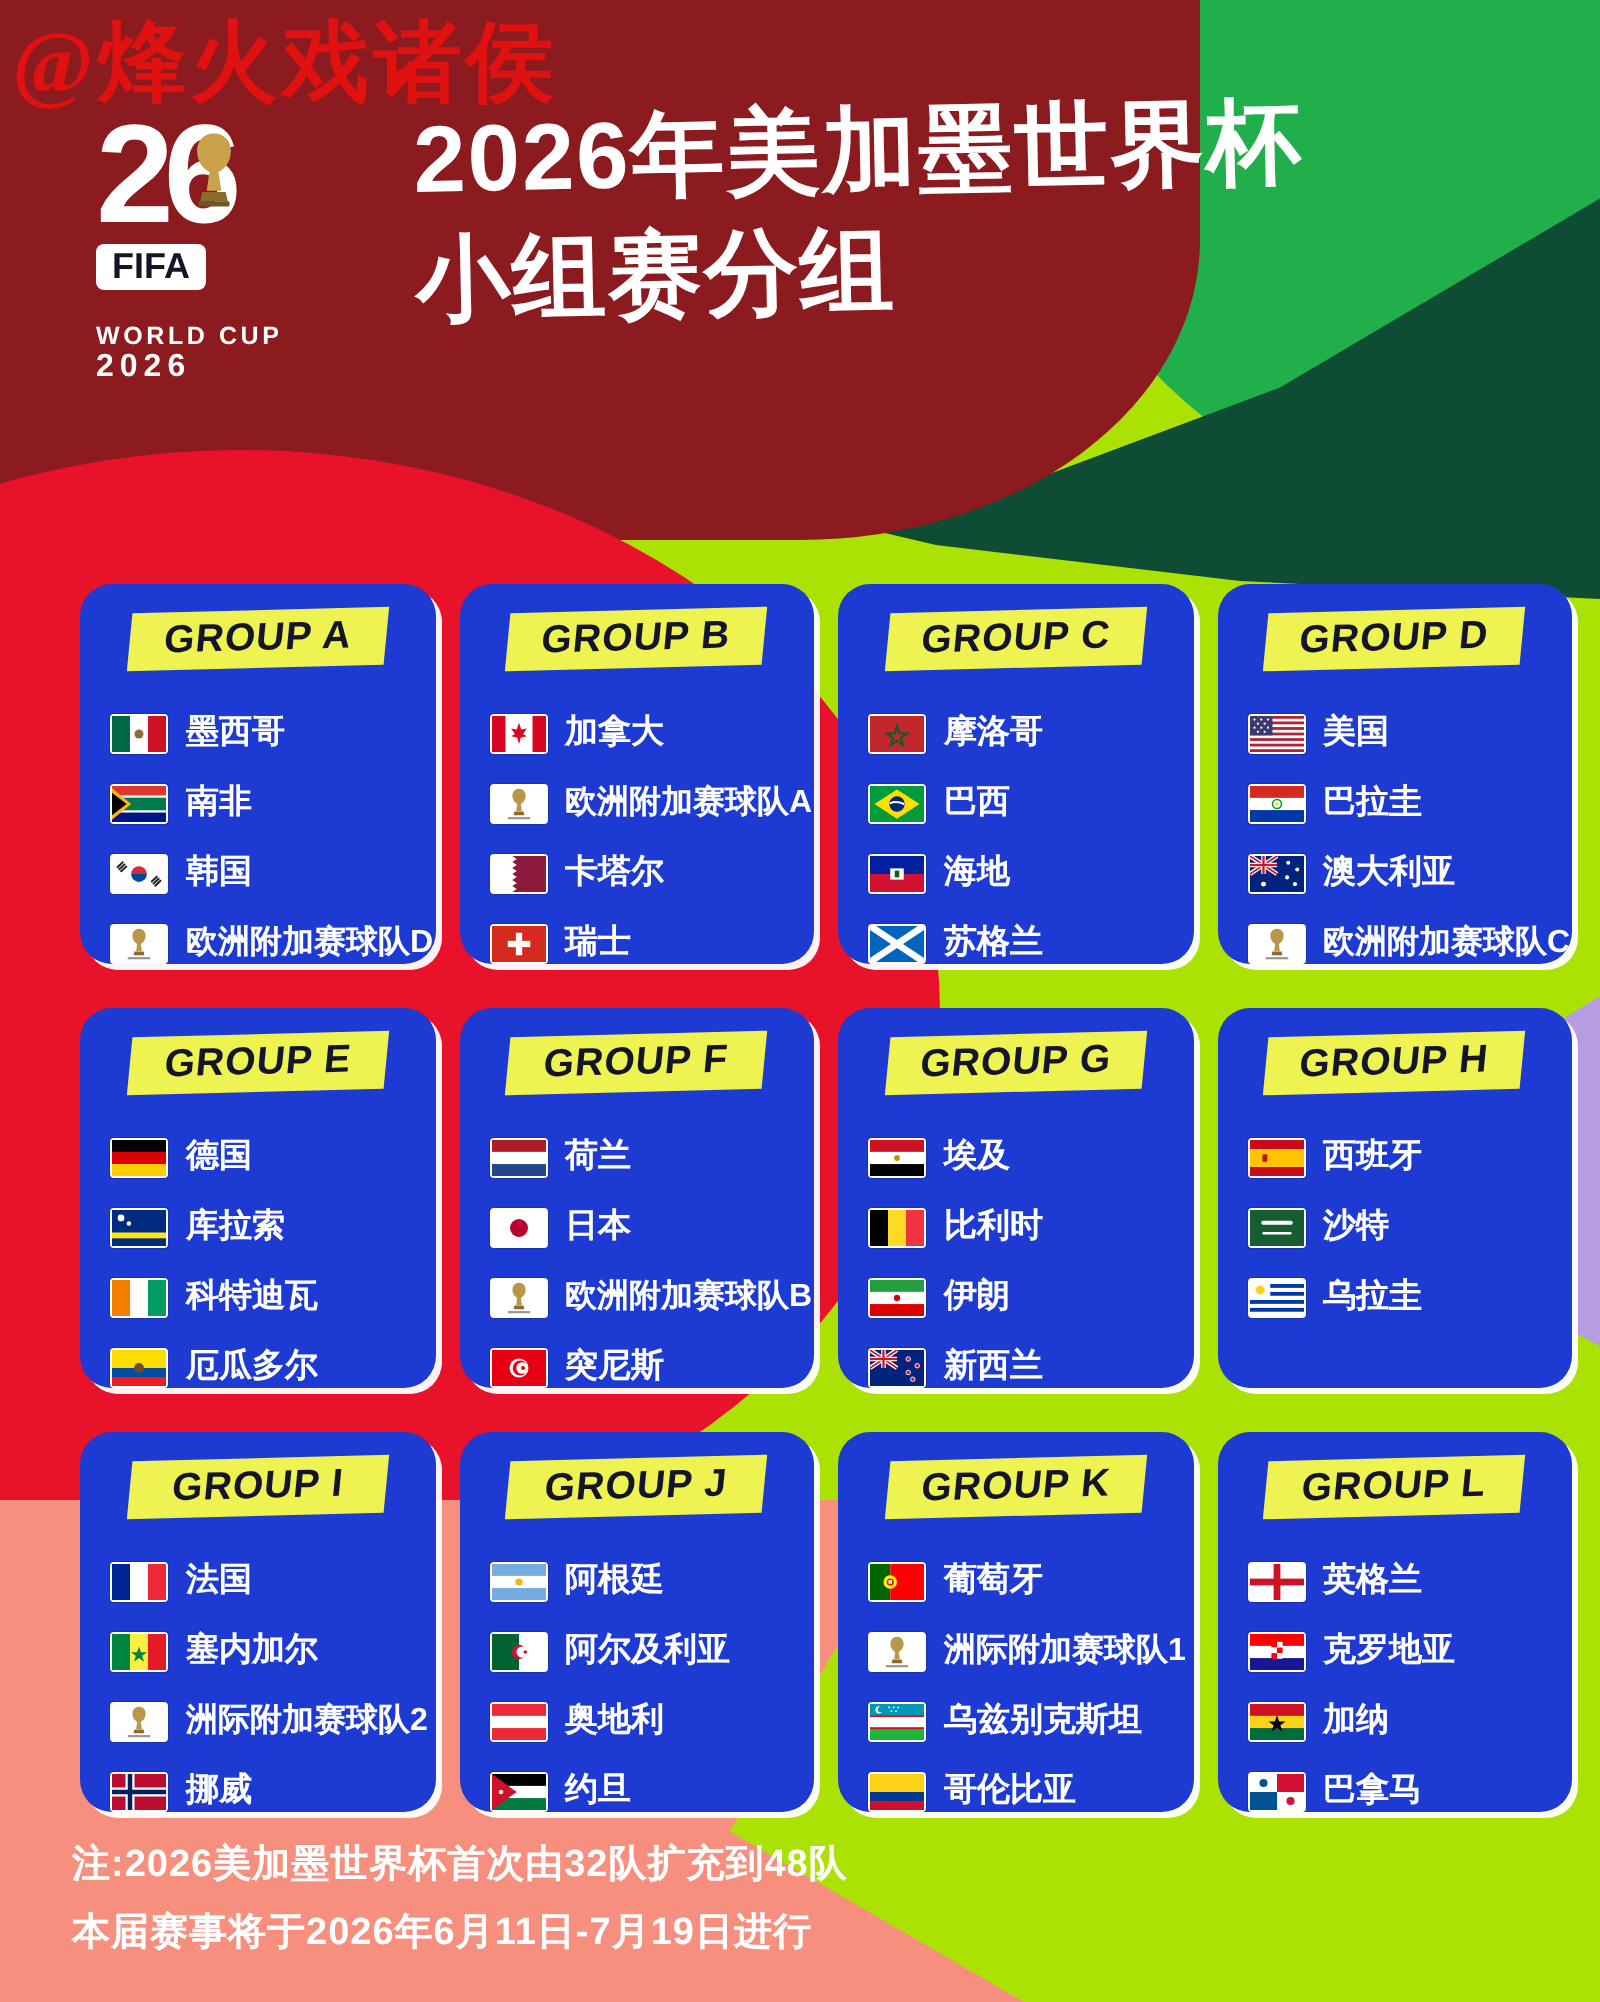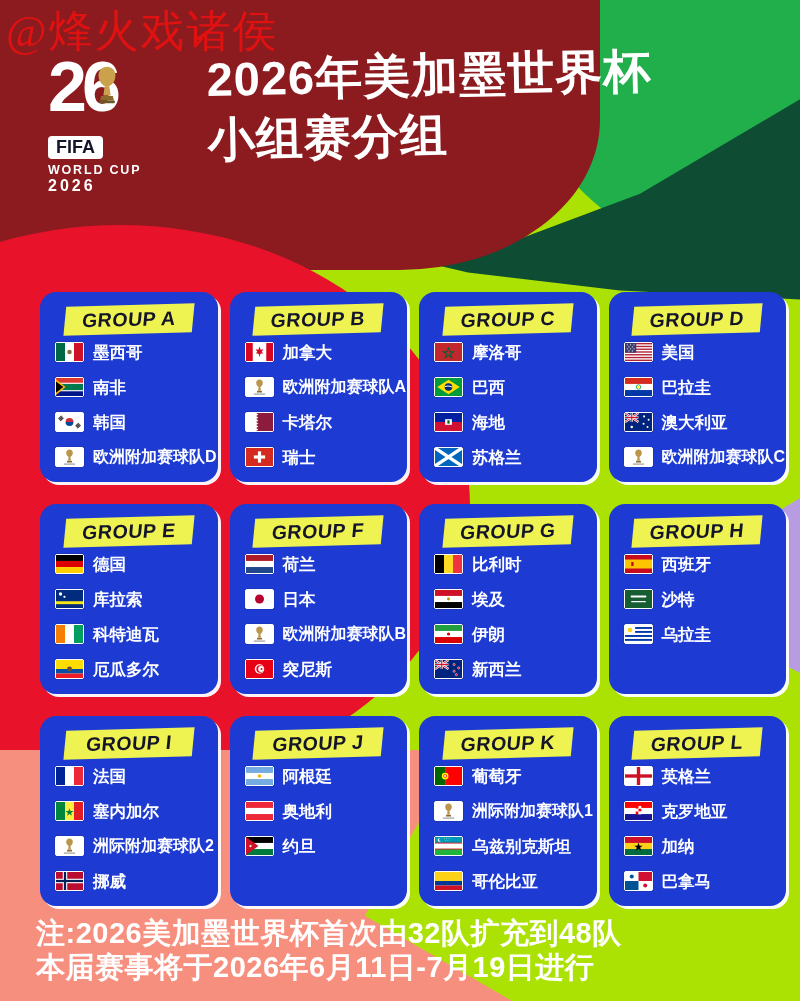--- a/index.html
+++ b/index.html
@@ -11,49 +11,49 @@
     clip-path:polygon(100% 5%,100% 94%,55% 90%,17% 82%,5% 77%,30% 67%,60% 47%);}
   .bg-purple{left:718px;top:498px;width:82px;height:175px;background:#B79CE2;z-index:2;
     clip-path:polygon(30% 20%,100% 0,100% 100%,0 76%);}
   .bg-maroon{left:-60px;top:-60px;width:660px;height:330px;background:#8C1B20;z-index:3;
     border-bottom-right-radius:200px 150px;}
   .bg-red-circle{left:-230px;top:225px;width:700px;height:560px;border-radius:50%;background:#E8122B;z-index:4;}
   .bg-salmon{left:0;top:750px;width:640px;height:251px;background:#F78F7F;z-index:5;
     clip-path:polygon(0 0,72% 0,57% 66%,80% 100%,0 100%);}
 
   .watermark{position:absolute;left:6px;top:2px;z-index:12;color:#DF1111;
-    font-family:"Liberation Serif","DejaVu Serif",serif;font-size:44px;letter-spacing:2px;}
+    font-family:"Liberation Serif","DejaVu Serif",serif;font-size:44px;letter-spacing:2px;font-weight:bold;}
 
   .logo{position:absolute;left:48px;top:54px;width:118px;text-align:left;z-index:12;color:#fff;}
   .logo-glyph{position:relative;font-size:70px;font-weight:900;line-height:0.95;letter-spacing:-5px;}
   .logo-trophy{position:absolute;left:50%;top:10px;transform:translateX(-50%);width:26px;height:42px;}
   .logo-fifa{display:inline-block;background:#fff;color:#14152A;font-weight:900;font-size:18px;
-    padding:1px 8px;border-radius:4px;margin-top:15px;}
-  .logo-wc{font-size:12.5px;font-weight:700;letter-spacing:1.8px;margin-top:4px;}
+    padding:1px 8px;border-radius:4px;margin-top:1px;}
+  .logo-wc{font-size:12.5px;font-weight:700;letter-spacing:1.8px;margin-top:16px;}
   .logo-year{font-size:16px;font-weight:900;letter-spacing:3px;}
 
   .title{position:absolute;left:206px;top:50px;z-index:12;color:#fff;font-size:47px;font-weight:900;
     line-height:1.28;letter-spacing:1px;transform:rotate(-1.2deg);transform-origin:left top;}
 
   .groups{position:absolute;left:40px;right:14px;top:292px;z-index:10;display:grid;
     grid-template-columns:repeat(4,1fr);column-gap:12px;row-gap:22px;grid-auto-rows:190px;}
   .card{background:#1D3BD3;border-radius:16px;box-shadow:3px 3px 0 rgba(255,255,255,.95);
     overflow:hidden;}
   .card-header{margin:13px auto 0;width:72%;height:29px;background:#EFF351;color:#14152A;
     display:flex;align-items:center;justify-content:center;font-size:19.5px;font-weight:900;
     letter-spacing:.5px;transform:skewX(-7deg) rotate(-1.5deg);}
   .teams{padding:8px 8px 0 15px;}
-  .team{display:flex;align-items:flex-start;gap:9px;height:35px;}
+  .team{display:flex;align-items:flex-end;gap:9px;height:35px;}
   .flag{flex:0 0 auto;width:27px;height:18px;background:#fff;border:1.5px solid #fff;border-radius:2px;
     box-shadow:0 0 0 .5px rgba(0,0,0,.18);display:block;}
   .flag svg{display:block;width:100%;height:100%;}
   .tname{color:#fff;font-size:16.5px;font-weight:700;white-space:nowrap;}
   .team.playoff .tname{font-size:16px;}
 
-  .footer{position:absolute;left:36px;top:916px;z-index:6;color:#fff;font-size:29px;font-weight:800;
+  .footer{position:absolute;left:36px;top:916px;z-index:6;color:#fff;font-size:19px;font-weight:800;
     line-height:34px;letter-spacing:.5px;}
 </style>
 </head>
 <body>
 
 <div class="page">
   <div class="bg bg-green-ellipse"></div>
   <div class="bg bg-darkgreen"></div>
   <div class="bg bg-purple"></div>
   <div class="bg bg-maroon"></div>
@@ -413,37 +413,37 @@
             <span class="tname">突尼斯</span>
           </div>
         </div>
       </div>
       <div class="card">
         <div class="card-header">GROUP G</div>
         <div class="teams">
           <div class="team">
             <span class="flag">
               <svg viewBox="0 0 24 16" preserveAspectRatio="none">
+                <rect width="24" height="5.3" fill="#ce1126"></rect>
+                <rect y="5.3" width="24" height="5.4" fill="#fff"></rect>
+                <rect y="10.7" width="24" height="5.3" fill="#000"></rect>
+                <circle cx="12" cy="8" r="1.3" fill="#c09300"></circle>
+              </svg>
+            </span>
+            <span class="tname">埃及</span>
+          </div>
+          <div class="team">
+            <span class="flag">
+              <svg viewBox="0 0 24 16" preserveAspectRatio="none">
                 <rect width="8" height="16" fill="#000"></rect>
                 <rect x="8" width="8" height="16" fill="#fdda24"></rect>
                 <rect x="16" width="8" height="16" fill="#ef3340"></rect>
               </svg>
             </span>
             <span class="tname">比利时</span>
-          </div>
-          <div class="team">
-            <span class="flag">
-              <svg viewBox="0 0 24 16" preserveAspectRatio="none">
-                <rect width="24" height="5.3" fill="#ce1126"></rect>
-                <rect y="5.3" width="24" height="5.4" fill="#fff"></rect>
-                <rect y="10.7" width="24" height="5.3" fill="#000"></rect>
-                <circle cx="12" cy="8" r="1.3" fill="#c09300"></circle>
-              </svg>
-            </span>
-            <span class="tname">埃及</span>
           </div>
           <div class="team">
             <span class="flag">
               <svg viewBox="0 0 24 16" preserveAspectRatio="none">
                 <rect width="24" height="5.3" fill="#239f40"></rect>
                 <rect y="5.3" width="24" height="5.4" fill="#fff"></rect>
                 <rect y="10.7" width="24" height="5.3" fill="#da0000"></rect>
                 <circle cx="12" cy="8" r="1.4" fill="#da0000"></circle>
               </svg>
             </span>
@@ -575,20 +575,32 @@
                 <rect y="5.3" width="24" height="5.4" fill="#fff"></rect>
                 <rect y="10.7" width="24" height="5.3" fill="#74acdf"></rect>
                 <circle cx="12" cy="8" r="1.6" fill="#f6b40e"></circle>
               </svg>
             </span>
             <span class="tname">阿根廷</span>
           </div>
           <div class="team">
             <span class="flag">
               <svg viewBox="0 0 24 16" preserveAspectRatio="none">
+                <rect width="12" height="16" fill="#006233"></rect>
+                <rect x="12" width="12" height="16" fill="#fff"></rect>
+                <circle cx="12" cy="8" r="3.2" fill="#d21034"></circle>
+                <circle cx="13.4" cy="8" r="2.5" fill="#fff"></circle>
+                <circle cx="14.8" cy="8" r=".8" fill="#d21034"></circle>
+              </svg>
+            </span>
+            <span class="tname">阿尔及利亚</span>
+          </div>
+          <div class="team">
+            <span class="flag">
+              <svg viewBox="0 0 24 16" preserveAspectRatio="none">
                 <rect width="24" height="5.3" fill="#ed2939"></rect>
                 <rect y="5.3" width="24" height="5.4" fill="#fff"></rect>
                 <rect y="10.7" width="24" height="5.3" fill="#ed2939"></rect>
               </svg>
             </span>
             <span class="tname">奥地利</span>
           </div>
           <div class="team">
             <span class="flag">
               <svg viewBox="0 0 24 16" preserveAspectRatio="none">

